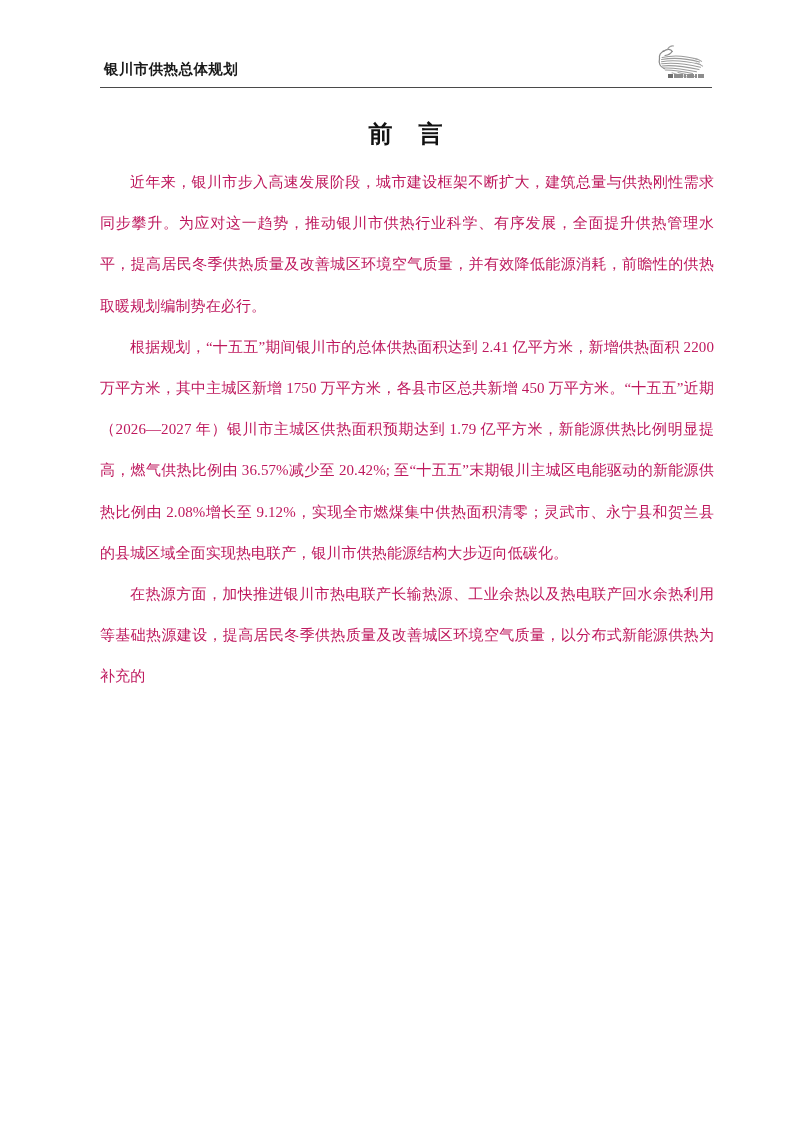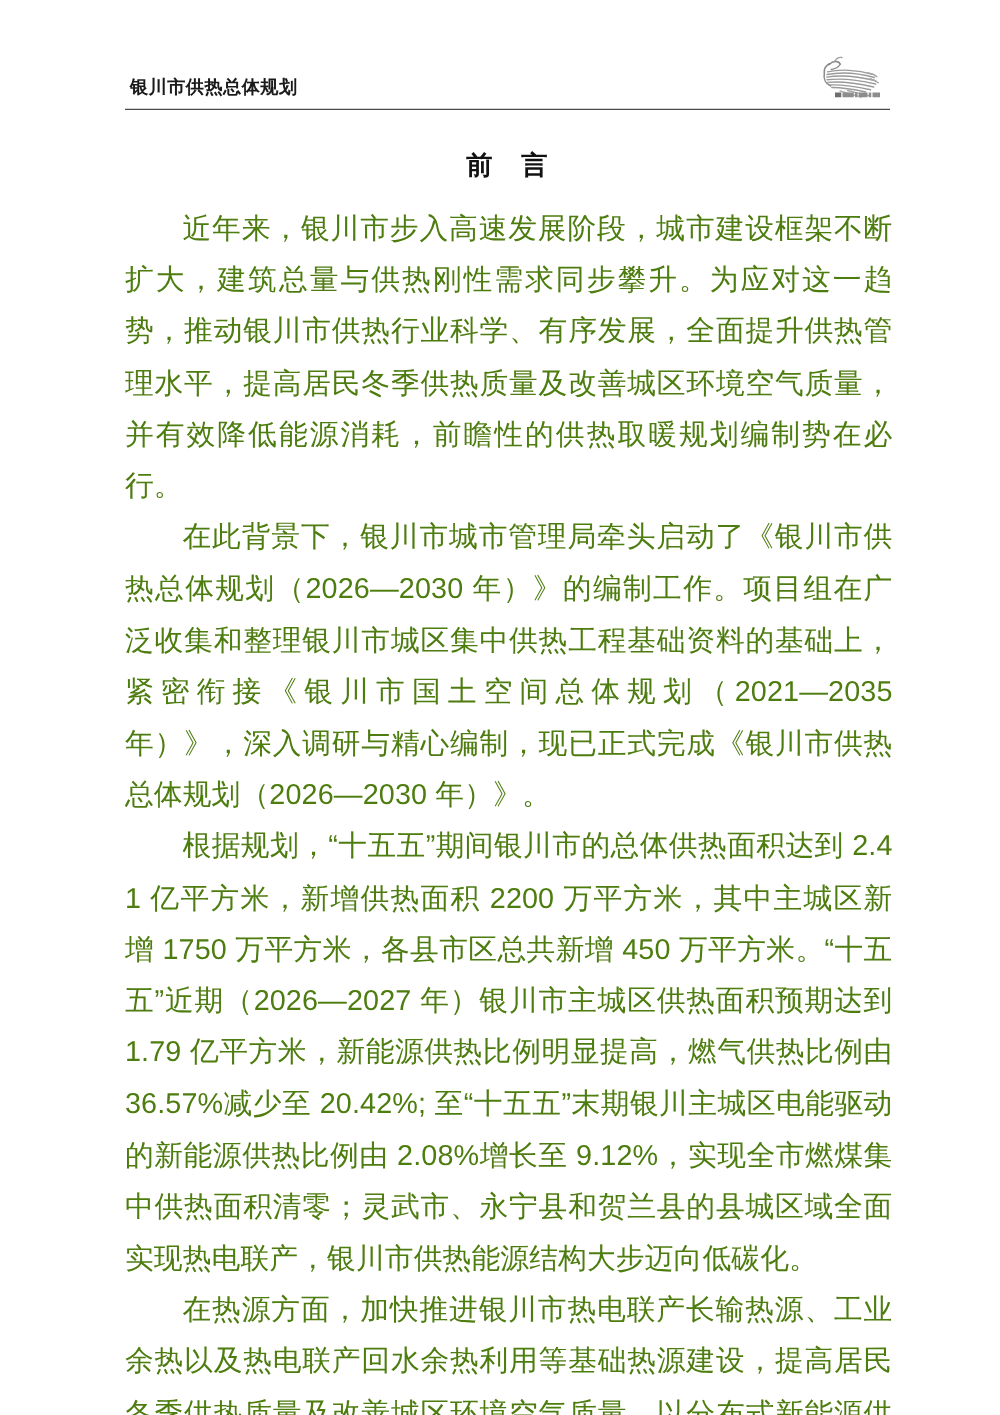--- a/index.html
+++ b/index.html
@@ -83,43 +83,43 @@
   .logo-caption i:nth-child(6) { width: 6px; }
 
   
   .doc-title {
     position: absolute;
     left: 100px;
     top: 118px;
     width: 612px;
     text-align: center;
     font-family: "Liberation Sans", "DejaVu Sans", sans-serif;
-    font-size: 21px;
+    font-size: 24px;
     font-weight: bold;
     letter-spacing: 1px;
     color: #111;
   }
 
   
   .body-area {
     position: absolute;
     left: 100px;
     top: 162px;
     width: 614px;
   }
   p.para {
     margin: 0;
     padding: 0;
-    font-family: Liberation Sans, sans-serif;
-    font-size: 23px;
+    font-family: Liberation Serif, serif;
+    font-size: 15px;
     line-height: 41.2px;
     text-align: justify;
     text-justify: inter-ideograph;
     text-indent: 2em;
-    color: #4d7c0f;
+    color: #be185d;
     letter-spacing: 0.1px;
     word-break: break-all;
   }
 </style>
 </head>
 <body>
 
 <div class="page">
 
   <div class="header">
@@ -163,18 +163,17 @@
       </div>
     </div>
 
     <div class="header-rule"></div>
   </div>
 
   <div class="doc-title">前　言</div>
 
   <div class="body-area">
     <p class="para">近年来，银川市步入高速发展阶段，城市建设框架不断扩大，建筑总量与供热刚性需求同步攀升。为应对这一趋势，推动银川市供热行业科学、有序发展，全面提升供热管理水平，提高居民冬季供热质量及改善城区环境空气质量，并有效降低能源消耗，前瞻性的供热取暖规划编制势在必行。</p>
-    <p class="para">在此背景下，银川市城市管理局牵头启动了《银川市供热总体规划（2026—2030 年）》的编制工作。项目组在广泛收集和整理银川市城区集中供热工程基础资料的基础上，紧密衔接《银川市国土空间总体规划（2021—2035 年）》，深入调研与精心编制，现已正式完成《银川市供热总体规划（2026—2030 年）》。</p>
     <p class="para">根据规划，“十五五”期间银川市的总体供热面积达到 2.41 亿平方米，新增供热面积 2200 万平方米，其中主城区新增 1750 万平方米，各县市区总共新增 450 万平方米。“十五五”近期（2026—2027 年）银川市主城区供热面积预期达到 1.79 亿平方米，新能源供热比例明显提高，燃气供热比例由 36.57%减少至 20.42%; 至“十五五”末期银川主城区电能驱动的新能源供热比例由 2.08%增长至 9.12%，实现全市燃煤集中供热面积清零；灵武市、永宁县和贺兰县的县城区域全面实现热电联产，银川市供热能源结构大步迈向低碳化。</p>
     <p class="para">在热源方面，加快推进银川市热电联产长输热源、工业余热以及热电联产回水余热利用等基础热源建设，提高居民冬季供热质量及改善城区环境空气质量，以分布式新能源供热为补充的</p>
   </div>
 
 </div>
 
 </body></html>

